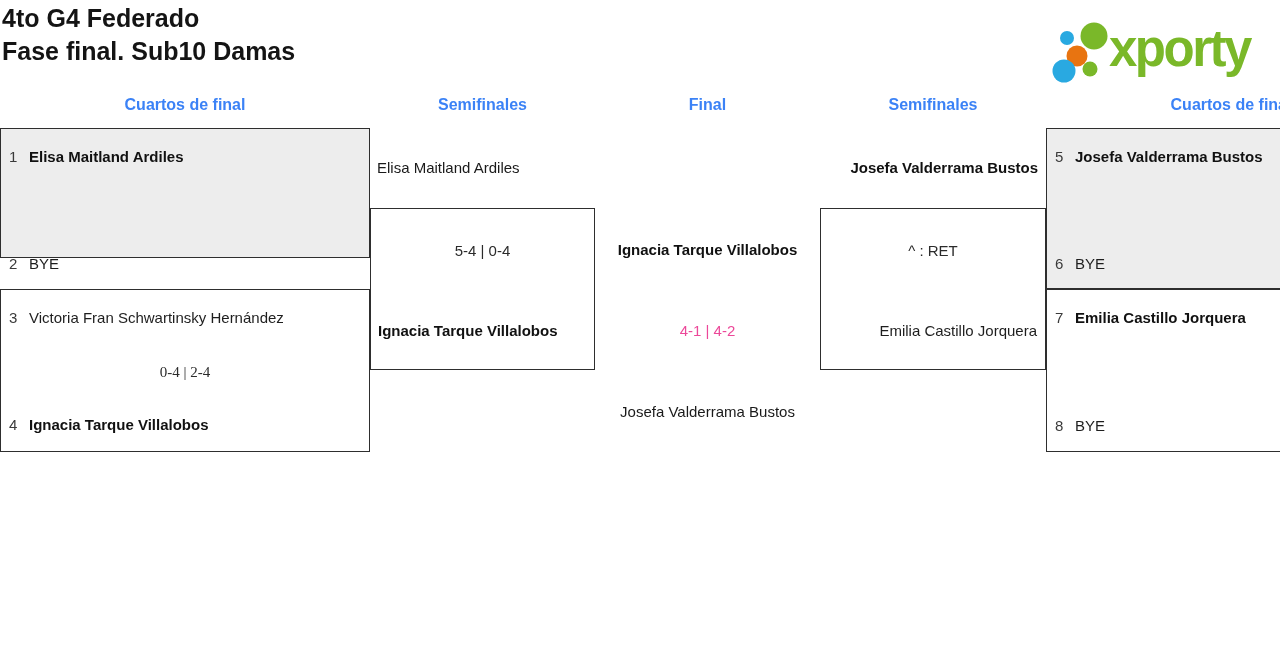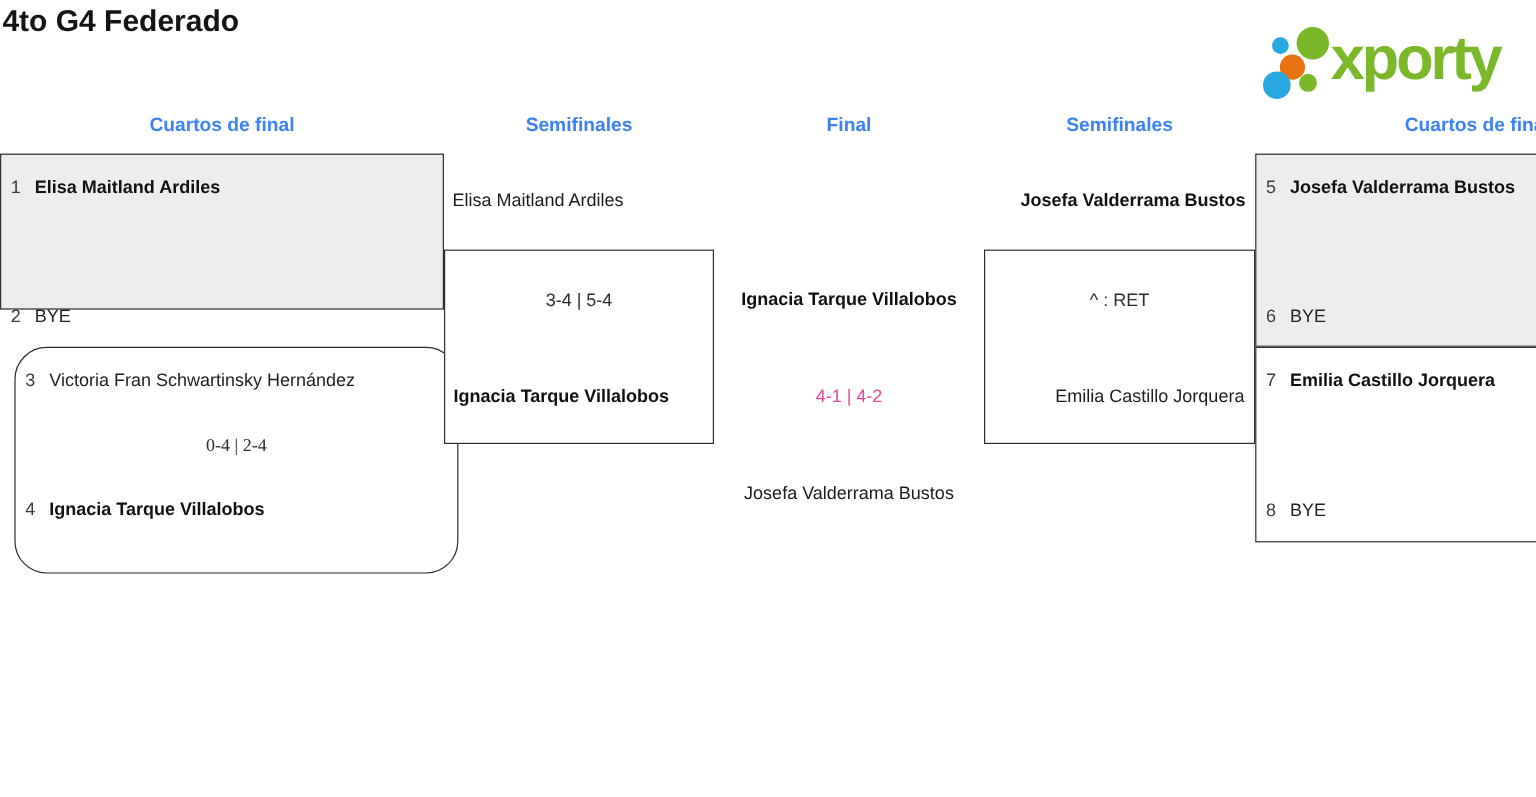--- a/index.html
+++ b/index.html
@@ -28,21 +28,21 @@
   .rh-4 { left:820px; width:226px; }
   .rh-5 { left:1046px;width:370px; }
 
   .box {
     position:absolute; border:1px solid var(--box-border,#2e2e2e);
     background:#fff;
   }
   .box.hl { background:var(--box-highlight-bg,#ededed); }
 
   .qf-lt { left:0;      top:128px; width:370px; height:130px; }
-  .qf-lb { left:12px;      top:289px; width:370px; height:189px;border-radius:27px; }
+  .qf-lb { left:0;      top:289px; width:370px; height:163px; }
   .sf-l  { left:370px;  top:208px; width:225px; height:162px; }
   .sf-r  { left:820px;  top:208px; width:226px; height:162px; }
   .qf-rt { left:1046px; top:128px; width:370px; height:161px; }
   .qf-rb { left:1046px; top:289px; width:370px; height:163px; }
 
   .row { position:absolute; font-size:15px; line-height:24px; white-space:nowrap; color:#1e1e1e; }
   .row .seed { display:inline-block; width:20px; font-weight:400; color:#3a3a3a; }
   .b { font-weight:700; color:#111; }
   .score { position:absolute; width:100%; text-align:center; font-size:15px; line-height:24px; color:#2b2b2b; white-space:nowrap; }
 
@@ -63,20 +63,21 @@
   .final-score{ top:319px; color:#ec4899; }
   .final-p2   { top:400px; }
 </style>
 </head>
 <body>
 
 <div class="page">
 
   <div class="title-block">
     <div class="title-line">4to G4 Federado</div>
+    <div class="title-line">Fase final. Sub10 Damas</div>
   </div>
 
   <div class="logo">
     <svg class="logo-dots" width="66" height="66" viewBox="0 0 66 66">
       <circle cx="22" cy="19" r="7" fill="#29a9e1"></circle>
       <circle cx="49" cy="17" r="13.5" fill="#7ab829"></circle>
       <circle cx="32" cy="37" r="10.5" fill="#e87411"></circle>
       <circle cx="19" cy="52" r="11.5" fill="#29a9e1"></circle>
       <circle cx="45" cy="50" r="7.5" fill="#7ab829"></circle>
     </svg>
@@ -103,21 +104,21 @@
       <span class="seed">3</span><span>Victoria Fran Schwartinsky Hernández</span>
     </div>
     <div class="score score-mid">0-4 | 2-4</div>
     <div class="row p2-in">
       <span class="seed">4</span><span class="b">Ignacia Tarque Villalobos</span>
     </div>
   </div>
 
   <div class="float-label sf-l-p1">Elisa Maitland Ardiles</div>
   <div class="box sf-l">
-    <div class="score score-sf">3-4 | 5-4</div>
+    <div class="score score-sf">5-4 | 0-4</div>
     <div class="row sf-p2-left b">Ignacia Tarque Villalobos</div>
   </div>
 
   <div class="final-row final-p1 b">Ignacia Tarque Villalobos</div>
   <div class="final-row final-score">4-1 | 4-2</div>
   <div class="final-row final-p2">Josefa Valderrama Bustos</div>
 
   <div class="float-label sf-r-p1 b">Josefa Valderrama Bustos</div>
   <div class="box sf-r">
     <div class="score score-sf">^ : RET</div>

